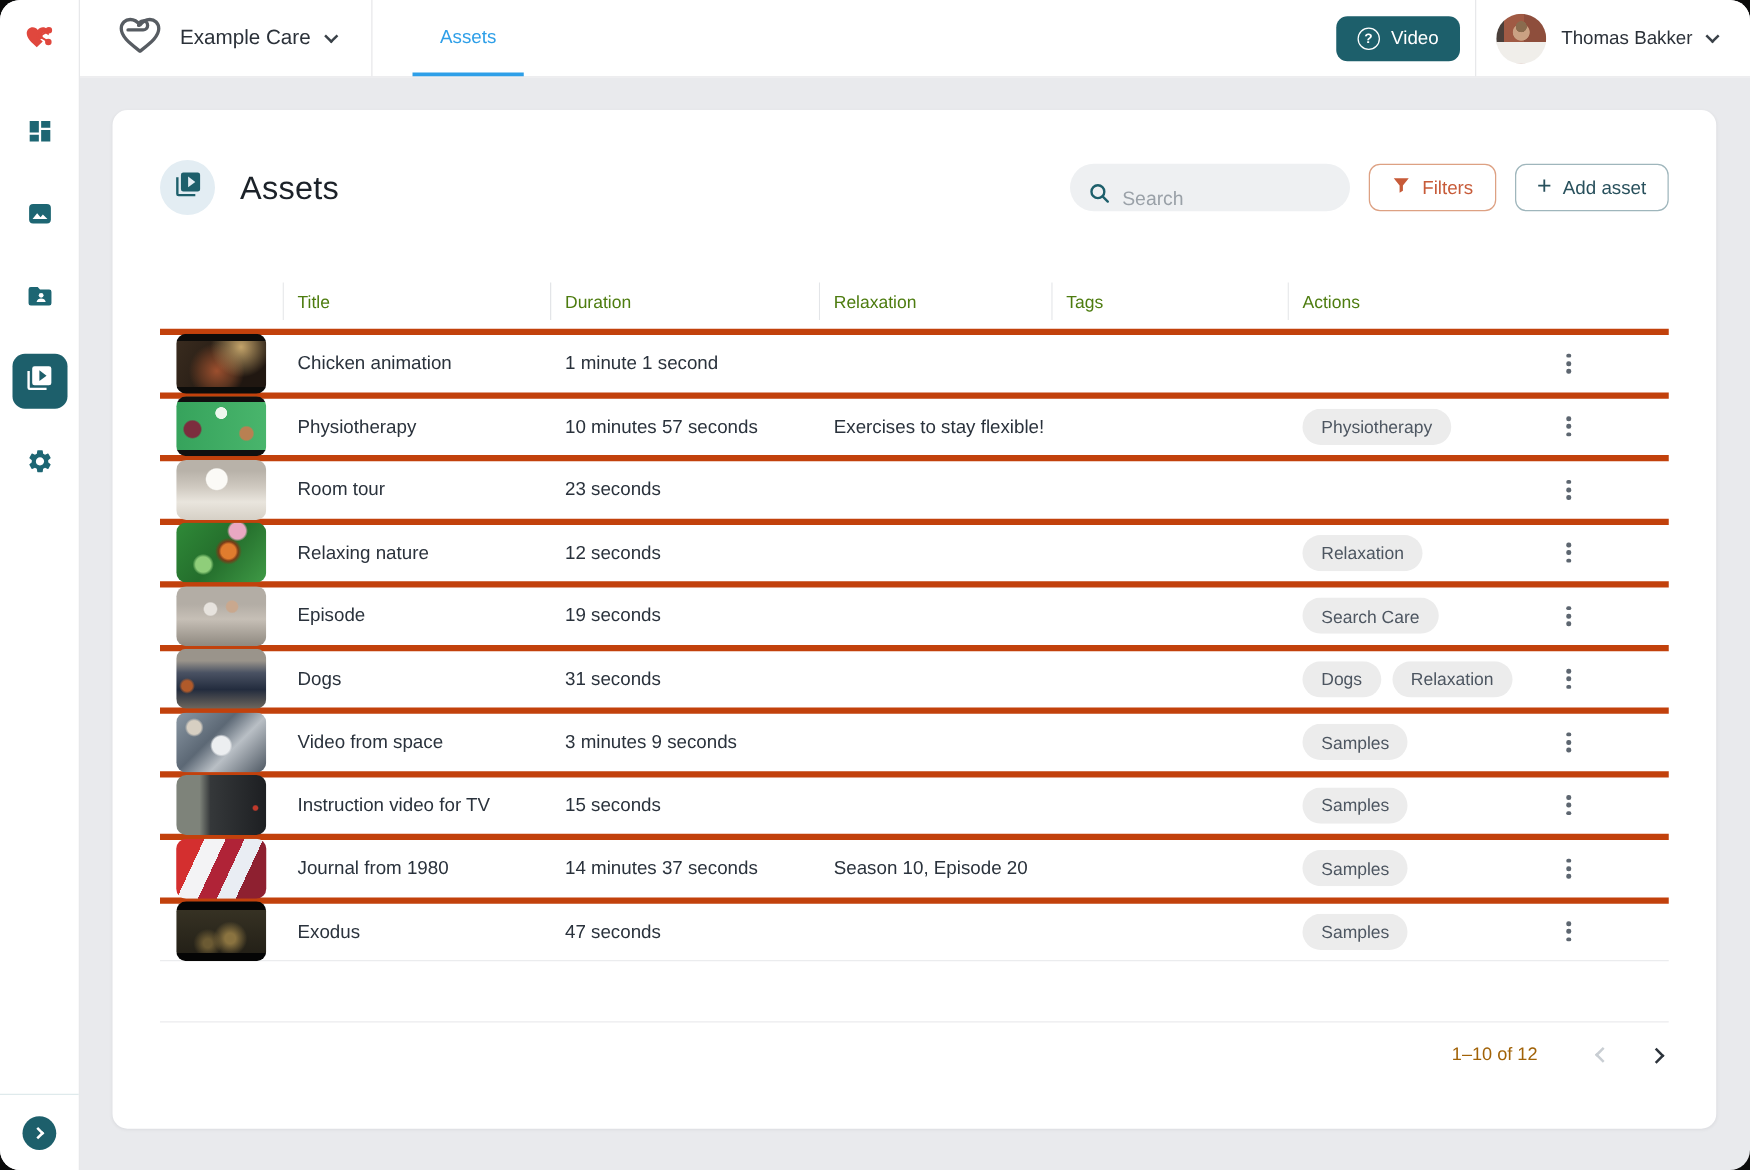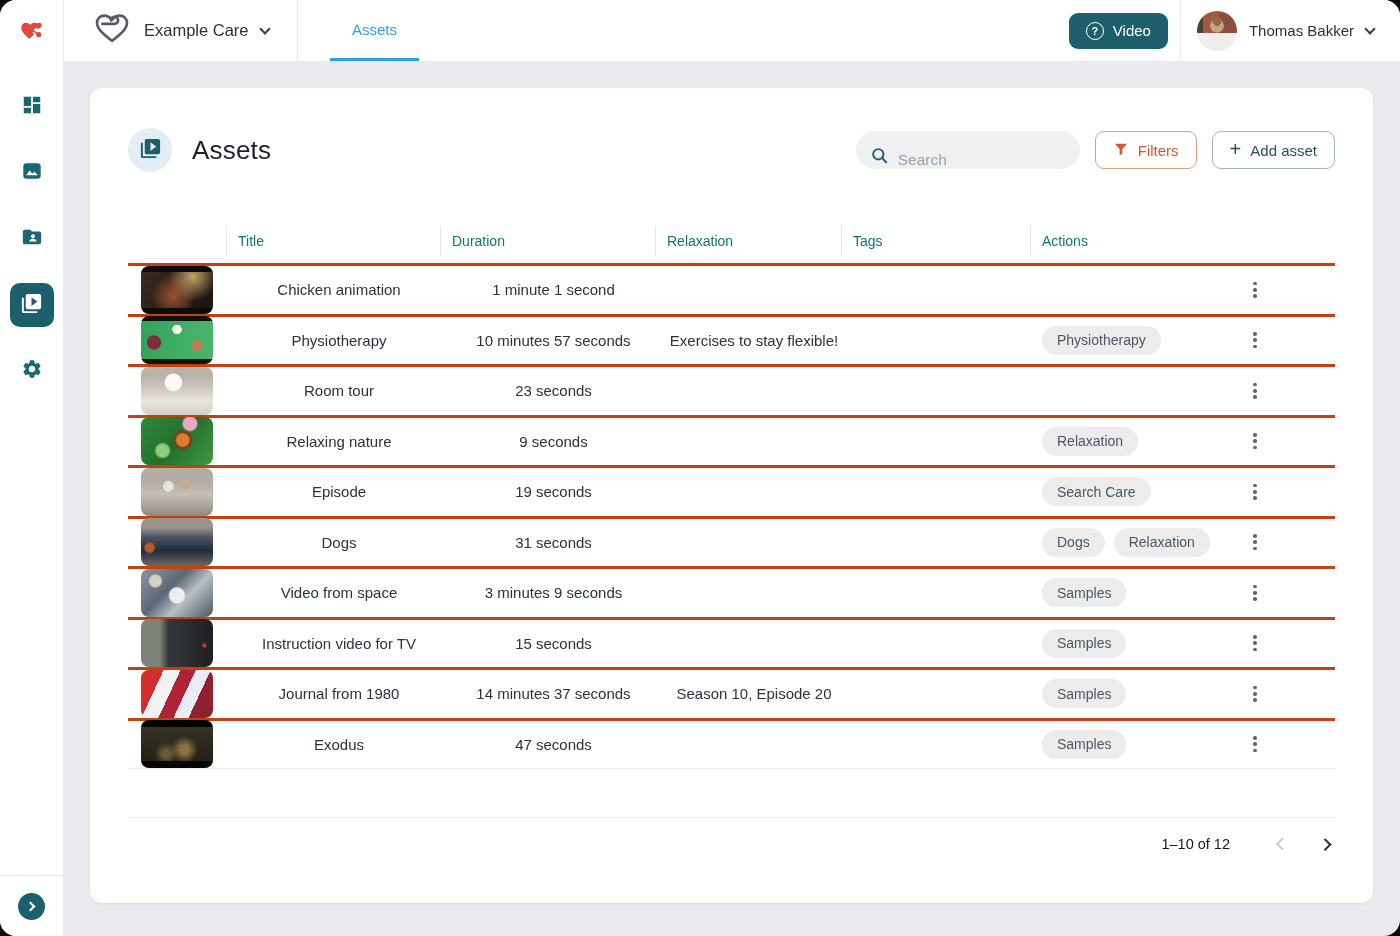--- a/index.html
+++ b/index.html
@@ -52,36 +52,36 @@
   .search-pill input::placeholder { color:#9aa1a8; }
   .btn-outline { height:38px; border-radius:9px; background:#fff; display:flex; align-items:center; gap:9px; padding:0 17px; font-size:15px; font-weight:500; cursor:pointer; font-family:inherit; }
   .filters-btn { border:1px solid #ddA183; color:#c75b39; }
   .add-asset-btn { border:1px solid #9fb6bc; color:#28505c; }
   .plus-glyph { font-size:20px; font-weight:400; line-height:1; margin-top:-2px; }
 
   
   .table { margin-top:46px; }
   .trow { display:grid; grid-template-columns:98px 214px 215px 186px 189px 185px 120px; align-items:center; }
   .thead { height:45px; }
-  .thead .cell { font-size:14px; color:#0f766e; font-weight:500; padding-left:12px; position:relative; height:100%; display:flex; align-items:center; }
+  .thead .cell { font-size:14px; color:#4d7c0f; font-weight:500; padding-left:12px; position:relative; height:100%; display:flex; align-items:center; }
   .thead .cell:not(:first-child)::before { content:""; position:absolute; left:0; top:50%; transform:translateY(-50%); width:1px; height:30px; background:#e3e5e8; }
-  .row { height:50.5px; border-top:3px solid #c2410c;text-align:center; }
+  .row { height:50.5px; border-top:5px solid #c2410c; }
   .cell { padding-left:12px; font-size:15px; color:#2a323c; white-space:nowrap; overflow:hidden; }
   .thumb-cell { padding-left:13px; }
   .thumb { width:72px; height:48px; border-radius:8px; background:#ddd; cursor:pointer; }
   .tags-cell { display:flex; gap:9px; }
   .tag { background:#ececec; color:#4d5661; border-radius:15px; height:29px; display:inline-flex; align-items:center; padding:0 15px; font-size:14px; }
   .actions-cell { padding-left:28px; }
   .kebab { width:24px; height:28px; display:flex; flex-direction:column; align-items:center; justify-content:center; gap:2.5px; cursor:pointer; }
   .kebab span { width:3.6px; height:3.6px; border-radius:50%; background:#5d6670; }
   .spacer-row { height:49px; border-top:1px solid #ebecee; }
 
   
   .pagination { border-top:1px solid #ebecee; height:52px; display:flex; align-items:center; justify-content:flex-end; }
-  .page-range { font-size:14.5px; color:#0f172a; margin-right:42px; }
+  .page-range { font-size:14.5px; color:#a16207; margin-right:42px; }
   .page-btn { background:none; border:none; cursor:pointer; padding:6px; }
   .page-btn .chev { width:8.5px; height:8.5px; border-width:2.4px; }
   .page-btn.prev { margin-right:22px; }
   .page-btn.prev .chev { color:#c9ced3; transform:rotate(-135deg); }
   .page-btn.next .chev { color:#2c333b; transform:rotate(45deg); }
 </style>
 </head>
 <body>
 
 <div class="screen">
@@ -276,21 +276,21 @@
                   <span></span>
                   <span></span>
                 </div>
     </div>
   </div>
             <div class="trow row">
     <div class="cell thumb-cell">
                 <div class="thumb" style="background: radial-gradient(circle at 68% 14%, rgb(233, 168, 195) 0%, rgb(233, 168, 195) 10%, rgba(0, 0, 0, 0) 13%), radial-gradient(circle at 58% 48%, rgb(224, 124, 46) 0%, rgb(224, 124, 46) 12%, rgb(122, 60, 23) 16%, rgba(0, 0, 0, 0) 22%), radial-gradient(circle at 30% 70%, rgb(143, 206, 122) 0%, rgb(143, 206, 122) 10%, rgba(0, 0, 0, 0) 14%), linear-gradient(130deg, rgb(47, 138, 56), rgb(36, 110, 44) 50%, rgb(63, 154, 70));"></div>
               </div>
     <div class="cell">Relaxing nature</div>
-    <div class="cell">9 seconds</div>
+    <div class="cell">12 seconds</div>
     <div class="cell"></div>
     <div class="cell"></div>
     <div class="cell tags-cell">
                 <span class="tag">Relaxation</span>
               </div>
     <div class="cell actions-cell">
       <div class="kebab">
                   <span></span>
                   <span></span>
                   <span></span>

